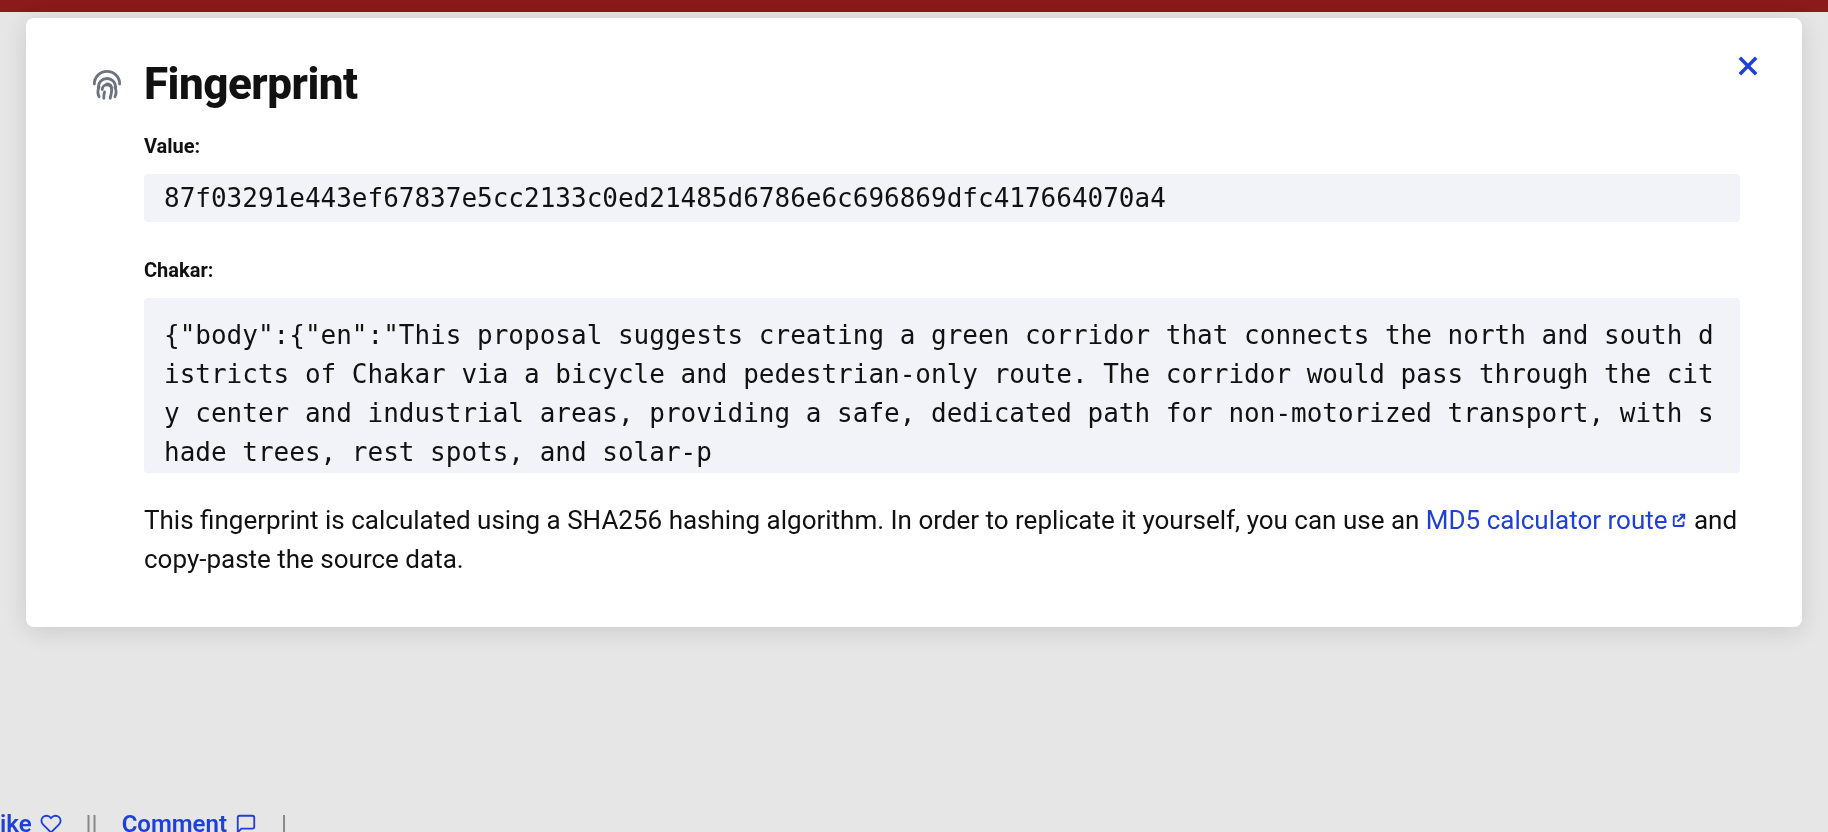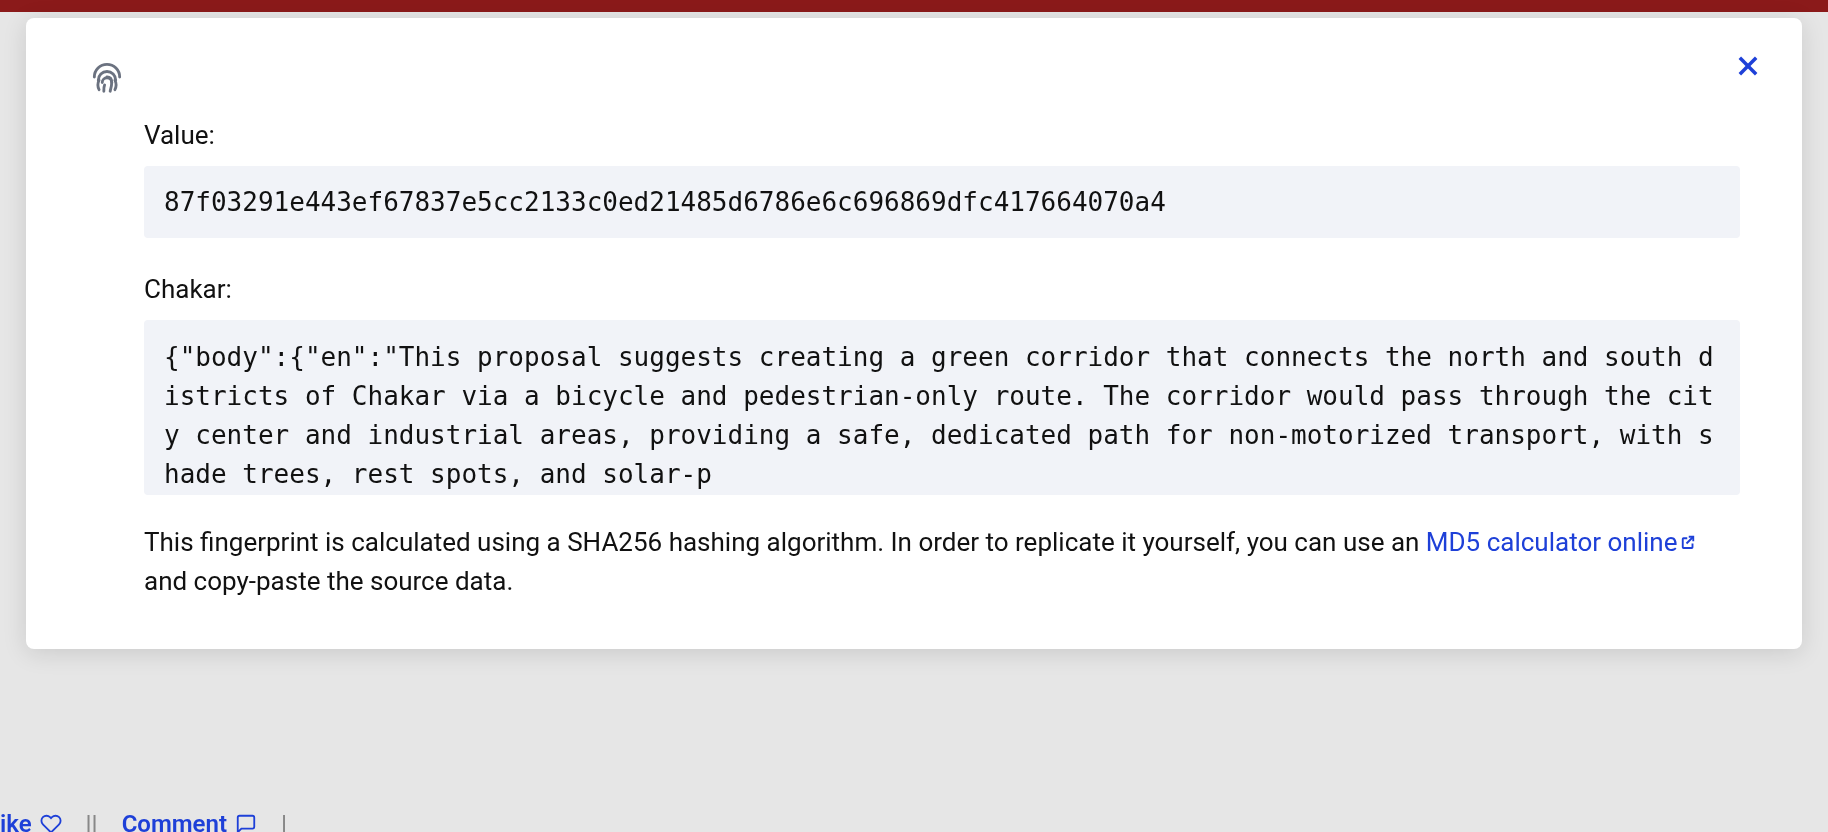--- a/index.html
+++ b/index.html
@@ -78,29 +78,29 @@
     .content {
       padding-left: 56px;
     }
     .description {
       font-size: 26px;
       line-height: 1.45;
       color: #111;
       margin-bottom: 32px;
     }
     .field-label {
-      font-size: 26px;
-      font-weight: 400;
+      font-size: 20px;
+      font-weight: 700;
       color: #111;
       margin-bottom: 16px;
     }
     .value-box {
       background: #f1f3f8;
       border-radius: 4px;
-      padding: 21px 20px;
+      padding: 9px 20px;
       font-family: "SF Mono", Menlo, Monaco, Consolas, monospace;
       font-size: 26px;
       color: #111;
       margin-bottom: 36px;
       word-break: break-all;
     }
     .source-box {
       background: #f1f3f8;
       border-radius: 4px;
       padding: 18px 20px 8px 20px;
@@ -185,32 +185,33 @@
     <div class="modal-header">
       <svg class="fingerprint-icon" viewBox="0 0 24 24" fill="none" stroke="currentColor" stroke-width="1.8" stroke-linecap="round">
         <path d="M4 12a8 8 0 0 1 16 0"></path>
         <path d="M6.5 14a5.5 5.5 0 0 1 11 0"></path>
         <path d="M9 15.5a3 3 0 0 1 6 0"></path>
         <path d="M12 12c2 0 3 1.5 3 3.5S14 21 14 21"></path>
         <path d="M10 21c0-1 0-3 .5-4"></path>
         <path d="M7 20c-1-2-1-4 0-6"></path>
         <path d="M17 20c1-2 1-4 0-6"></path>
       </svg>
+      <h1 class="modal-title">Fingerprint</h1>
     </div>
 
     <div class="content">
 
       <div class="field-label">Value:</div>
       <div class="value-box">87f03291e443ef67837e5cc2133c0ed21485d6786e6c696869dfc417664070a4</div>
 
       <div class="field-label">Chakar:</div>
       <div class="source-box">{"body":{"en":"This proposal suggests creating a green corridor that connects the north and south districts of Chakar via a bicycle and pedestrian-only route. The corridor would pass through the city center and industrial areas, providing a safe, dedicated path for non-motorized transport, with shade trees, rest spots, and solar-p</div>
 
       <p class="footnote">
-        <span>This fingerprint is calculated using a SHA256 hashing algorithm. In order to replicate it yourself, you can use an </span><a href="#"><span>MD5 calculator online</span><svg class="ext-icon" viewBox="0 0 24 24" fill="none" stroke="currentColor" stroke-width="2.5">
+        <span>This fingerprint is calculated using a SHA256 hashing algorithm. In order to replicate it yourself, you can use an </span><a href="#"><span>MD5 calculator route</span><svg class="ext-icon" viewBox="0 0 24 24" fill="none" stroke="currentColor" stroke-width="2.5">
               <path d="M13 5h6v6"></path>
               <path d="M19 5l-9 9"></path>
               <path d="M18 14v5a1 1 0 0 1-1 1H6a1 1 0 0 1-1-1V8a1 1 0 0 1 1-1h5"></path>
             </svg></a><span> and copy-paste the source data.</span>
       </p>
     </div>
   </div>
 </div>
 
 </body></html>

